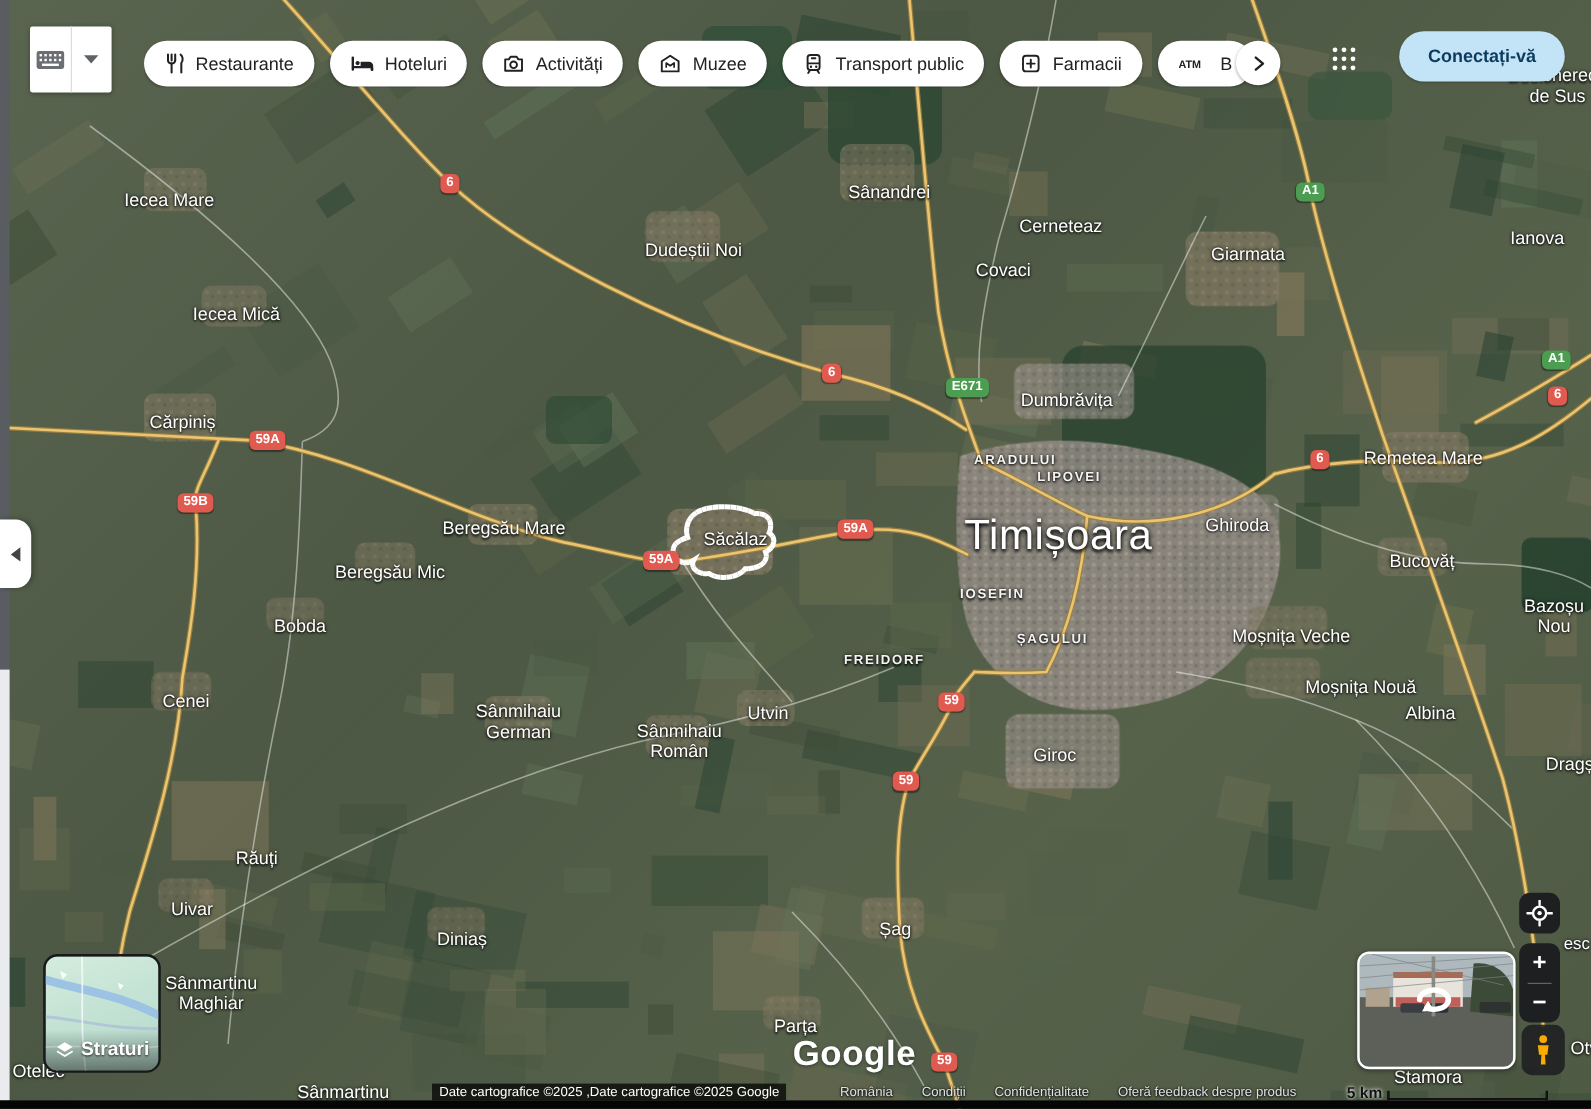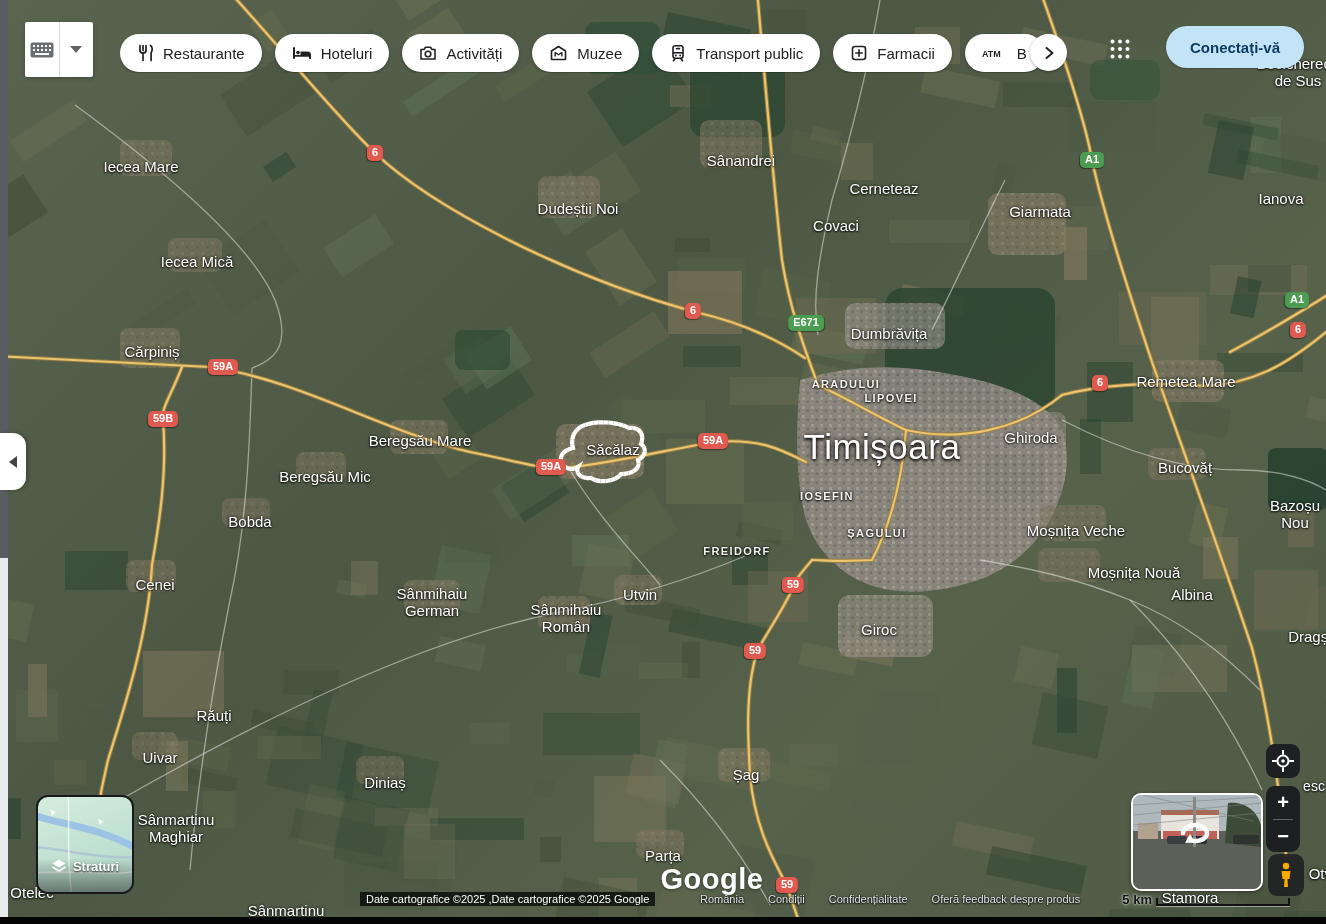--- a/index.html
+++ b/index.html
@@ -53,39 +53,39 @@
        border-radius:0 13px 13px 0;box-shadow:2px 0 4px rgba(0,0,0,.25);cursor:pointer;
        display:flex;align-items:center;justify-content:center;}
   .tri-left{width:0;height:0;border-top:6px solid transparent;border-bottom:6px solid transparent;
        border-right:8px solid #444;}
   
   #layers-widget{position:absolute;left:36px;top:795px;width:94px;height:95px;border-radius:12px;
        border:2px solid #17191b;overflow:hidden;z-index:10;cursor:pointer;
        background:linear-gradient(160deg,#d4ecdd,#bfe0d2 60%,#b4d7c9);}
   #layers-widget .shade{position:absolute;left:0;right:0;bottom:0;height:34px;
        background:linear-gradient(transparent,rgba(0,0,0,.45));}
-  #layers-widget .cap{position:absolute;left:0;right:0;bottom:18px;display:flex;gap:6px;
-       align-items:center;justify-content:center;color:#fff;font-size:13px;font-weight:700;
+  #layers-widget .cap{position:absolute;left:0;right:0;bottom:8px;display:flex;gap:6px;
+       align-items:center;justify-content:center;color:#fff;font-size:16px;font-weight:700;
        text-shadow:0 1px 2px rgba(0,0,0,.8);}
   
   #sv-thumb{position:absolute;left:1131px;top:793px;width:128px;height:94px;border-radius:10px;
        border:2px solid #fff;overflow:hidden;z-index:10;cursor:pointer;background:#9aa4a8;
        box-shadow:0 1px 4px rgba(0,0,0,.4);}
   #loc-btn{position:absolute;left:1266px;top:744px;width:34px;height:34px;border-radius:9px;
        background:#1d1f21;z-index:10;display:flex;align-items:center;justify-content:center;cursor:pointer;}
   #zoom-panel{position:absolute;left:1266px;top:786px;width:34px;height:66px;border-radius:9px;
        background:#1d1f21;z-index:10;display:flex;flex-direction:column;align-items:center;}
   #zoom-panel .zbtn{flex:1;width:100%;display:flex;align-items:center;justify-content:center;
        color:#fff;font-size:20px;font-weight:700;cursor:pointer;line-height:1;}
   #zoom-panel .zdiv{width:20px;height:1px;background:#5f6368;}
   #pegman-btn{position:absolute;left:1268px;top:854px;width:36px;height:42px;border-radius:9px;
        background:rgba(30,31,33,.88);z-index:10;display:flex;align-items:center;justify-content:center;
        cursor:pointer;}
   
-  #footer{position:absolute;left:0;bottom:18px;width:1326px;height:14px;z-index:11;font-size:11px;}
+  #footer{position:absolute;left:0;bottom:7px;width:1326px;height:14px;z-index:11;font-size:11px;}
   #attr-main{position:absolute;left:360px;top:0;height:14px;line-height:14px;padding:0 6px;
        background:rgba(0,0,0,.72);color:#fff;white-space:nowrap;}
   #attr-links{position:absolute;left:700px;top:0;height:14px;display:flex;gap:24px;line-height:14px;}
   #attr-links span{color:#dfe1e5;text-shadow:0 0 2px #000,0 1px 2px #000;cursor:pointer;white-space:nowrap;}
   #scale-box{position:absolute;right:36px;top:0;height:14px;display:flex;align-items:flex-end;gap:4px;}
   #scale-label{color:#111;font-weight:700;font-size:13px;line-height:13px;
        text-shadow:0 0 2px rgba(255,255,255,.9),0 0 4px rgba(255,255,255,.6);}
   #scale-bar{width:130px;height:6px;border-left:2px solid #111;border-right:2px solid #111;
        border-bottom:2px solid #111;box-shadow:0 1px 0 rgba(255,255,255,.45);}
   #black-bar{position:absolute;left:0;bottom:0;width:1326px;height:7px;background:#050505;z-index:14;}

